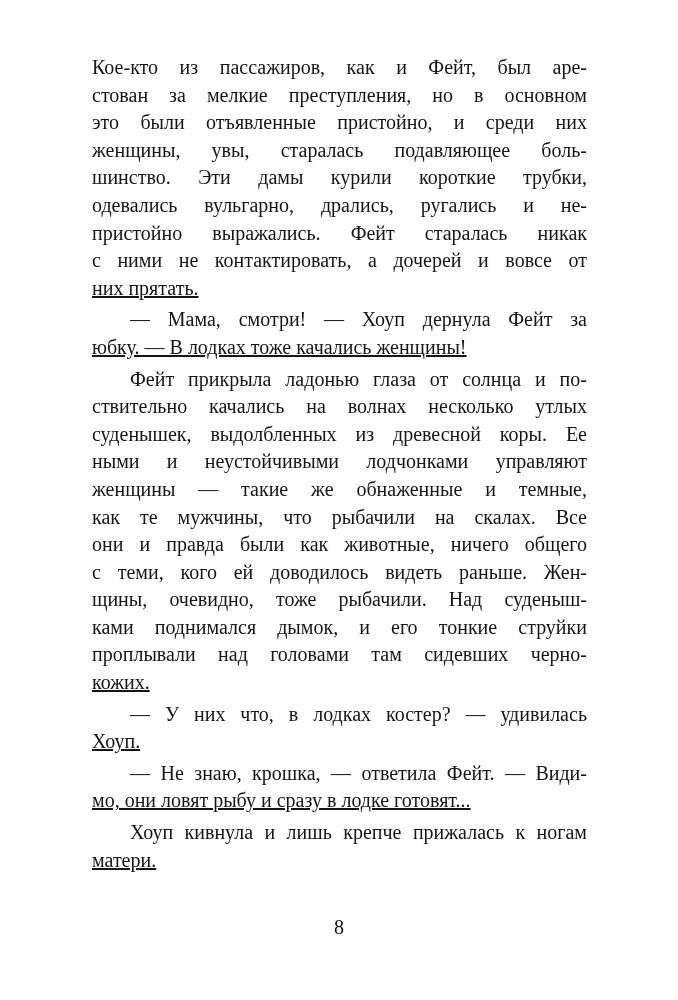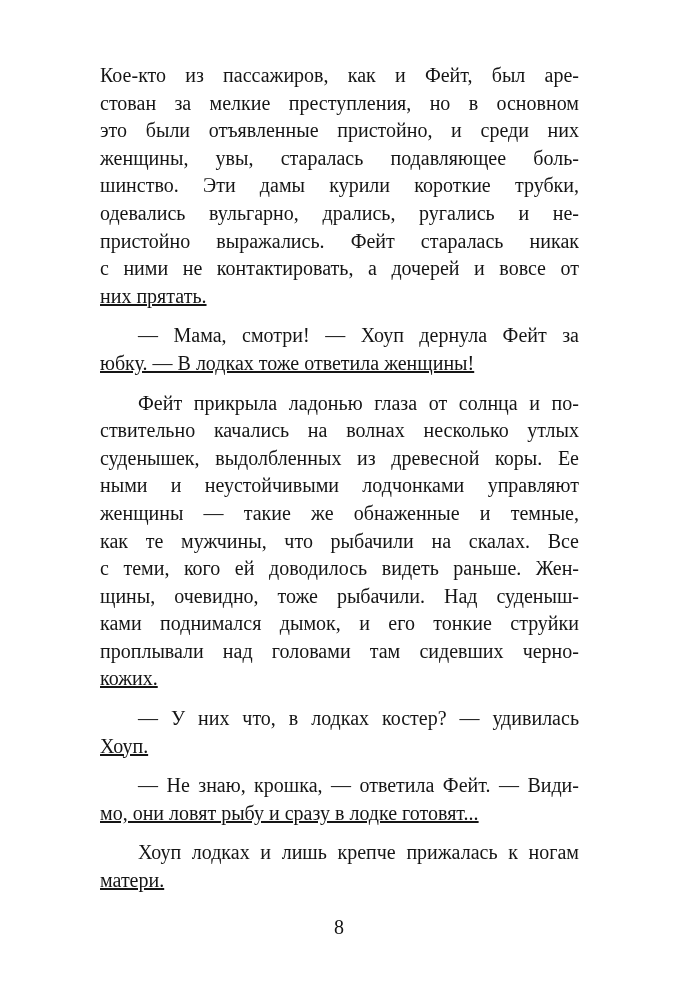--- a/index.html
+++ b/index.html
@@ -17,21 +17,21 @@
   }
   .text-block {
     position: absolute;
     left: 88px;
     top: 50px;
     width: 503px;
     font-size: 20px;
     line-height: 27.6px;
   }
   .paragraph {
-    margin: 12px;
+    margin: 4px;
     padding: 0;
   }
   .line {
     text-align: justify;
     text-align-last: justify;
     -moz-text-align-last: justify;
   }
   .line.last {
     text-align-last: left;
     text-decoration: underline;
@@ -60,42 +60,43 @@
         <div class="line">это были отъявленные пристойно, и среди них</div>
         <div class="line">женщины, увы, старалась подавляющее боль-</div>
         <div class="line">шинство. Эти дамы курили короткие трубки,</div>
         <div class="line">одевались вульгарно, дрались, ругались и не-</div>
         <div class="line">пристойно выражались. Фейт старалась никак</div>
         <div class="line">с ними не контактировать, а дочерей и вовсе от</div>
         <div class="line last">них прятать.</div>
       </div>
       <div class="paragraph">
         <div class="line indent">— Мама, смотри! — Хоуп дернула Фейт за</div>
-        <div class="line last">юбку. — В лодках тоже ответила женщины!</div>
+        <div class="line last">юбку. — В лодках тоже качались женщины!</div>
       </div>
       <div class="paragraph">
         <div class="line indent">Фейт прикрыла ладонью глаза от солнца и по-</div>
         <div class="line">ствительно качались на волнах несколько утлых</div>
         <div class="line">суденышек, выдолбленных из древесной коры. Ее</div>
         <div class="line">ными и неустойчивыми лодчонками управляют</div>
         <div class="line">женщины — такие же обнаженные и темные,</div>
         <div class="line">как те мужчины, что рыбачили на скалах. Все</div>
+        <div class="line">они и правда были как животные, ничего общего</div>
         <div class="line">с теми, кого ей доводилось видеть раньше. Жен-</div>
         <div class="line">щины, очевидно, тоже рыбачили. Над суденыш-</div>
         <div class="line">ками поднимался дымок, и его тонкие струйки</div>
         <div class="line">проплывали над головами там сидевших черно-</div>
         <div class="line last">кожих.</div>
       </div>
       <div class="paragraph">
         <div class="line indent">— У них что, в лодках костер? — удивилась</div>
         <div class="line last">Хоуп.</div>
       </div>
       <div class="paragraph">
         <div class="line indent">— Не знаю, крошка, — ответила Фейт. — Види-</div>
         <div class="line last">мо, они ловят рыбу и сразу в лодке готовят...</div>
       </div>
       <div class="paragraph">
-        <div class="line indent">Хоуп лодках и лишь крепче прижалась к ногам</div>
+        <div class="line indent">Хоуп кивнула и лишь крепче прижалась к ногам</div>
         <div class="line last">матери.</div>
       </div>
     </div>
   <div class="page-number">8</div>
 </main>
 
 </body></html>

